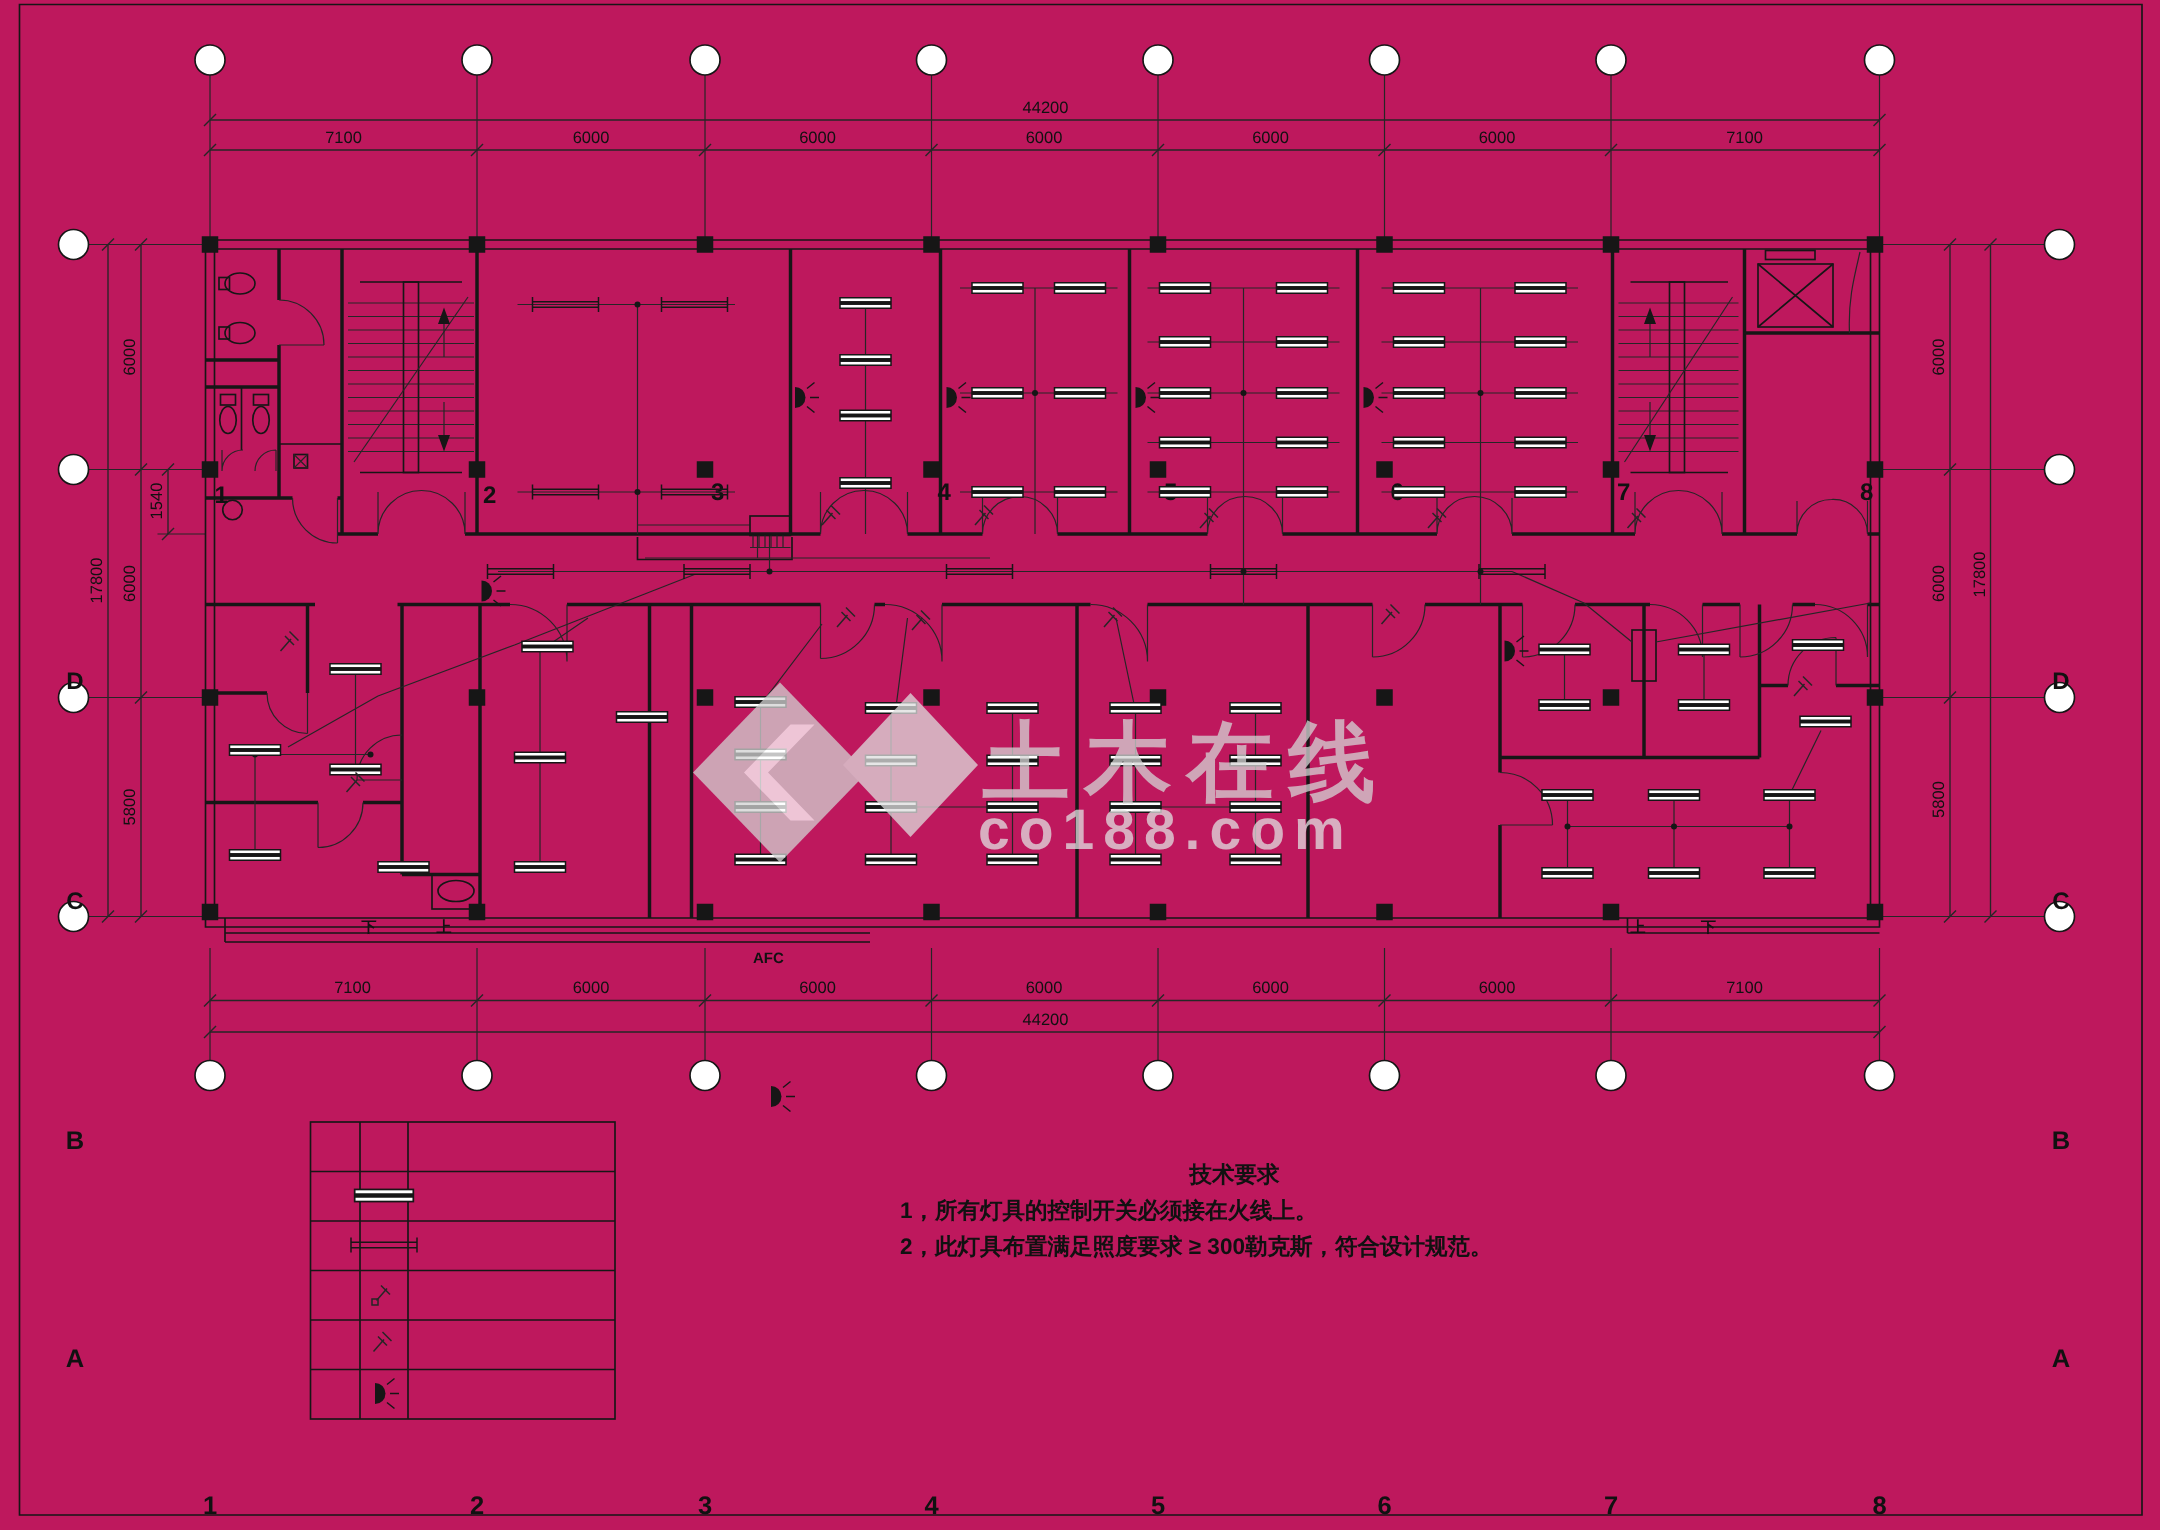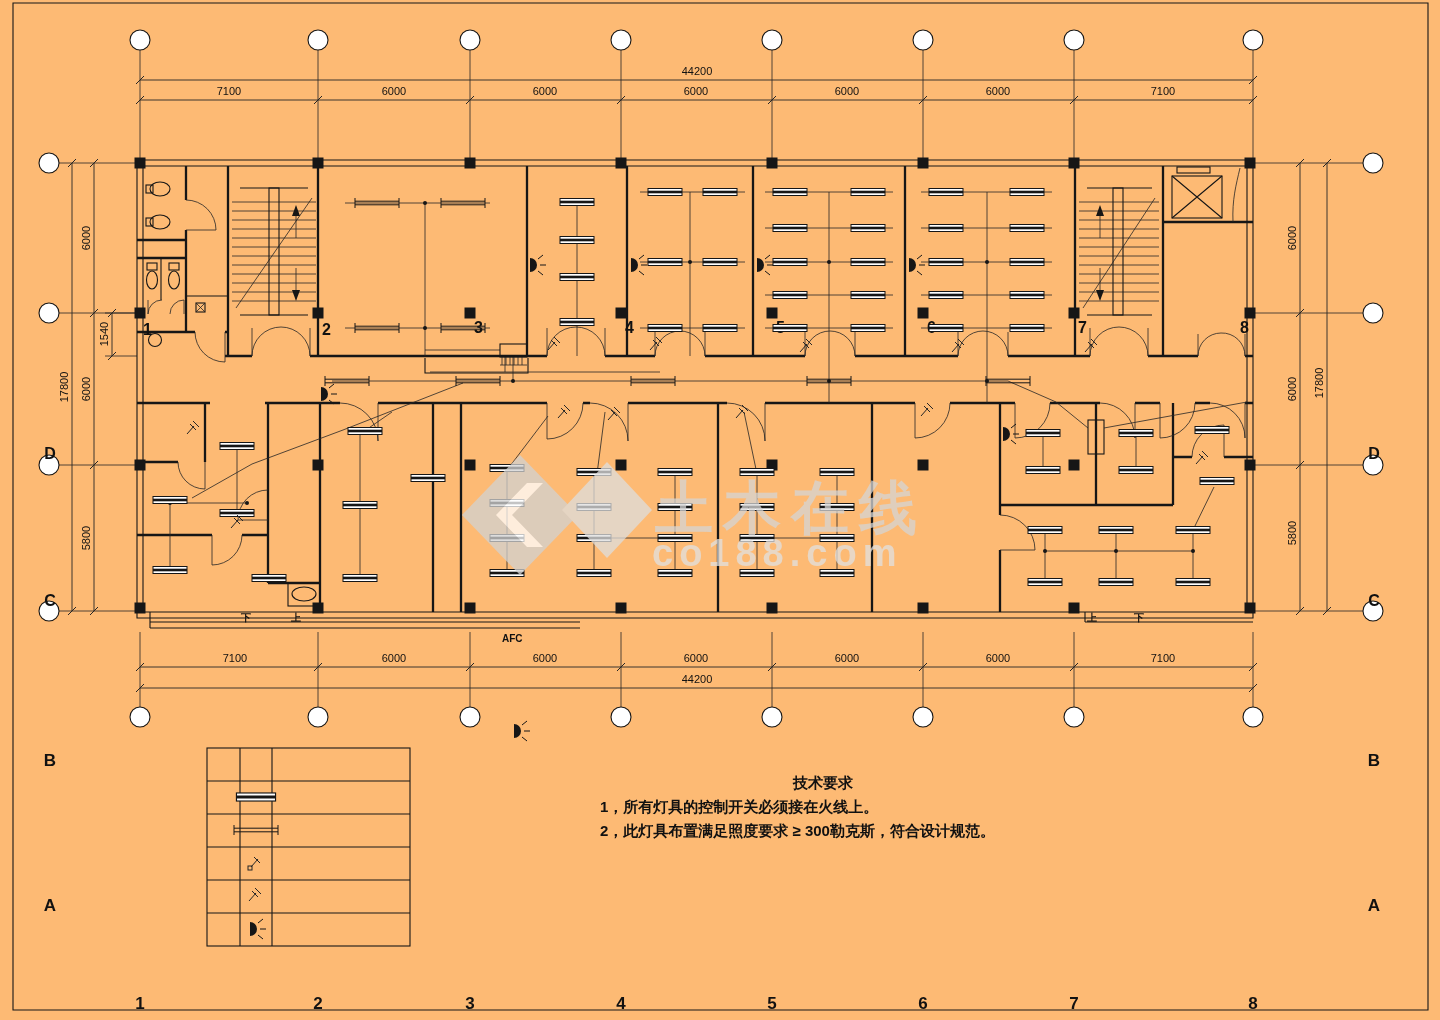--- a/index.html
+++ b/index.html
@@ -1,16 +1,16 @@
 <!DOCTYPE html>
 <html><head>
 <meta charset="utf-8">
 <style>
   html,body{margin:0;padding:0;background:#ffffff;}
-  .sheet{position:relative;width:1440px;height:1020px;background:#fdba74;overflow:hidden;
+  .sheet{position:relative;width:1440px;height:1020px;background:#be185d;overflow:hidden;
          font-family:"Liberation Sans",sans-serif;}
   svg{display:block;}
   .w1{stroke:#161616;fill:none;stroke-width:1.1;}
   .w2{stroke:#161616;fill:none;stroke-width:2.3;}
   .t{stroke:#262626;fill:none;stroke-width:0.8;}
   .dim{stroke:#262626;fill:none;stroke-width:0.9;}
   .txt{fill:#111;font-family:"Liberation Sans",sans-serif;}
   .dimtxt{font-size:11px;}
   .gridnum{font-size:16px;font-weight:bold;}
   .axisletter{font-size:16px;font-weight:bold;}

